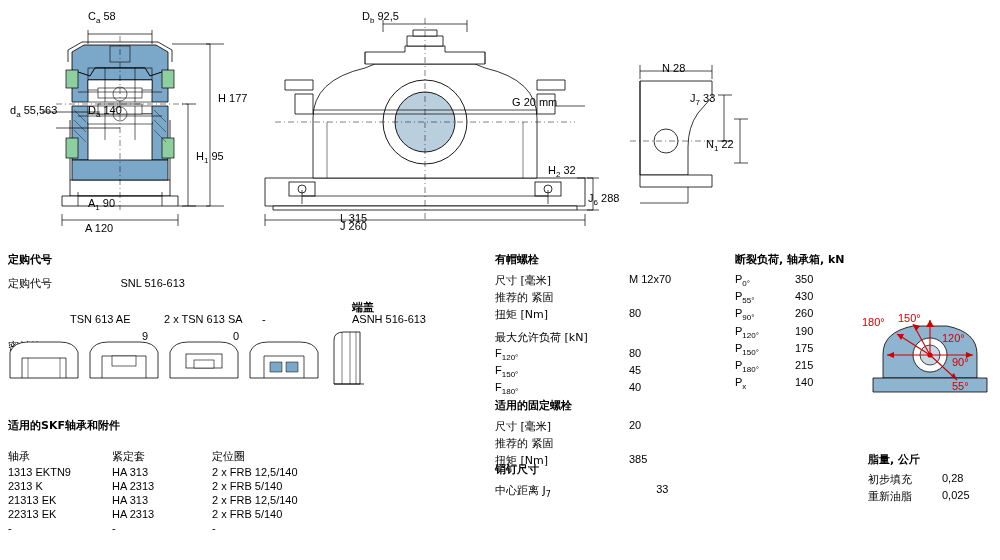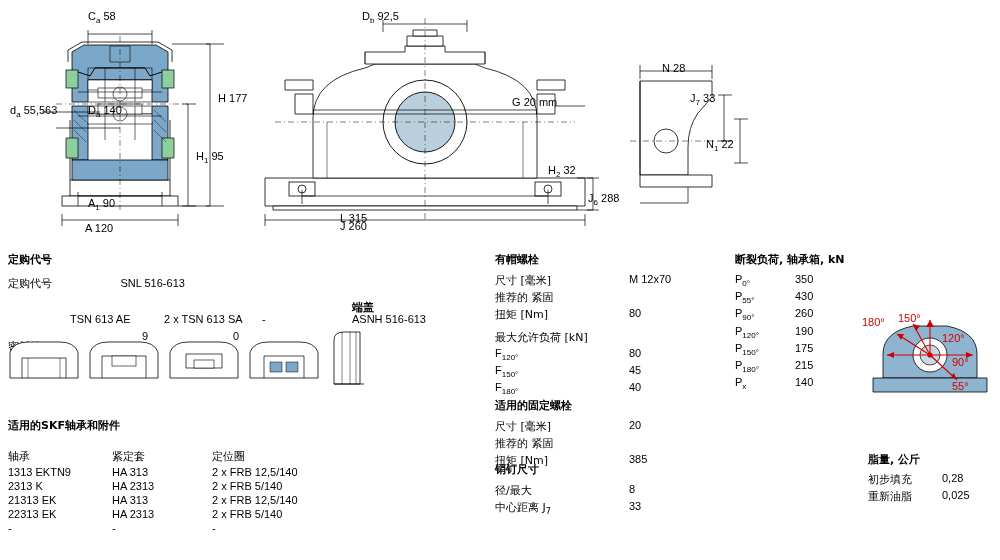--- a/index.html
+++ b/index.html
@@ -455,24 +455,20 @@
       <td class="val">385</td>
     </tr>
   </tbody>
     </table>
 </div>
 
 <div class="abs" style="left:495px;top:462px;width:215px;">
   <div class="lbl b cn">销钉尺寸</div>
   <table class="t" style="margin-top:6px;width:205px;">
     <tbody>
-        <tr>
-      <td class="cn" style="width:130px;">径/最大</td>
-      <td class="val">8</td>
-    </tr>
     <tr>
       <td class="cn"><span>中心距离 J</span><sub style="font-size:8px">7</sub></td>
       <td class="val">33</td>
     </tr>
   </tbody>
     </table>
 </div>
 
 <div class="abs" style="left:735px;top:252px;width:130px;">
   <div class="lbl b cn">断裂负荷, 轴承箱, kN</div>

